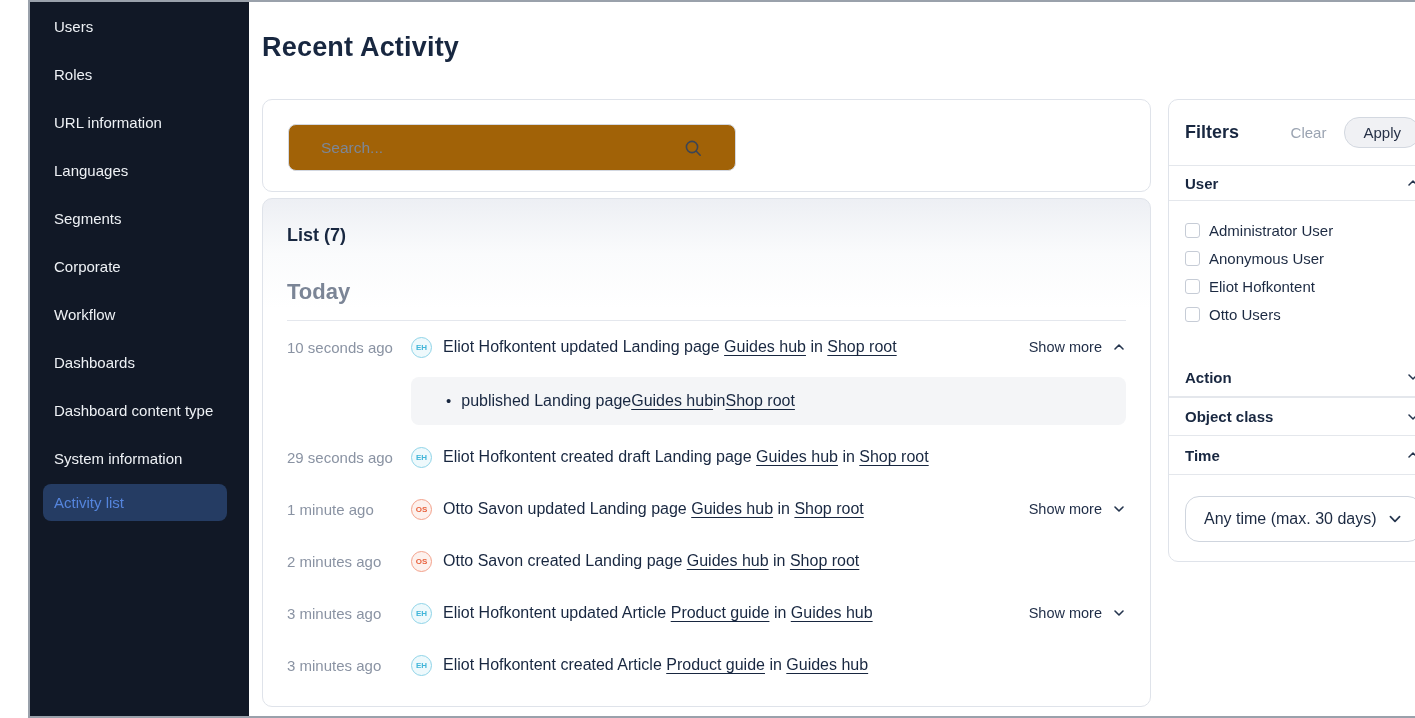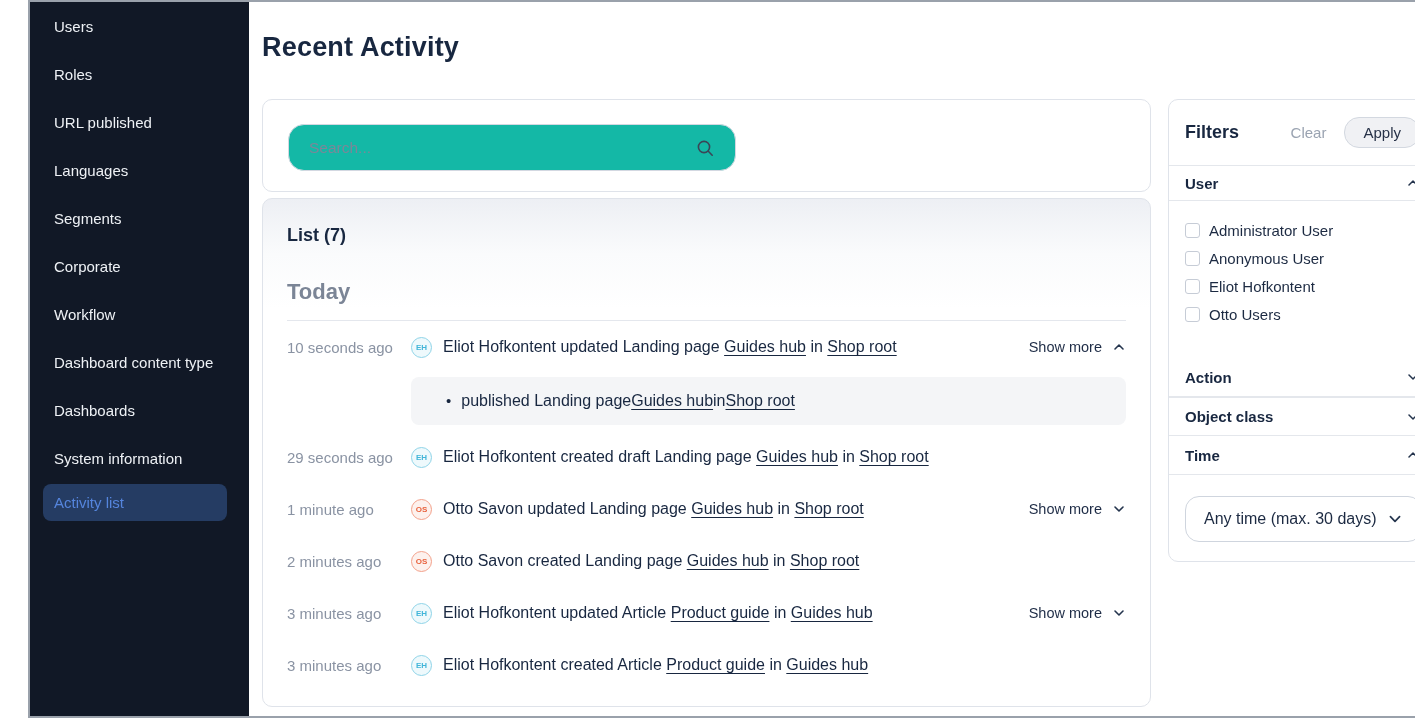--- a/index.html
+++ b/index.html
@@ -56,22 +56,22 @@
   .list-card {
     left: 232px; top: 196px; width: 889px; height: 509px;
     background: linear-gradient(180deg, #edeff4 0%, #fafbfc 55px, #ffffff 110px);
     padding: 0 24px;
   }
   .filters-card { left: 1138px; top: 97px; width: 269px; height: 463px; }
 
   
   .search-box {
     position: absolute; left: 25px; top: 24px; width: 448px; height: 47px;
-    border: 1px solid #d3d8e1; border-radius: 16px; background: #14b8a6;
-    display: flex; align-items: center; padding: 0 20px;
+    border: 1px solid #d3d8e1; border-radius: 8px; background: #a16207;
+    display: flex; align-items: center; padding: 0 32px;
   }
   .search-box input {
     flex: 1; border: none; outline: none; font-size: 15.5px;
     font-family: inherit; color: var(--text-dark); background: transparent;
   }
   .search-box input::placeholder { color: #7c8798; }
   .search-icon { display: flex; align-items: center; color: #3b4556; }
 
   
   .list-title {
@@ -148,27 +148,27 @@
   .time-select-label { flex: 1; font-size: 16px; color: #1c2a42; }
 </style>
 </head>
 <body>
 
 <div class="screen">
 
   <nav class="sidebar">
     <div class="side-item">Users</div>
     <div class="side-item">Roles</div>
-    <div class="side-item">URL published</div>
+    <div class="side-item">URL information</div>
     <div class="side-item">Languages</div>
     <div class="side-item">Segments</div>
     <div class="side-item">Corporate</div>
     <div class="side-item">Workflow</div>
+    <div class="side-item">Dashboards</div>
     <div class="side-item">Dashboard content type</div>
-    <div class="side-item">Dashboards</div>
     <div class="side-item">System information</div>
     <div class="side-item active">Activity list</div>
   </nav>
 
   <h1 class="page-title">Recent Activity</h1>
 
   <section class="card search-card">
     <div class="search-box">
       <input type="text" placeholder="Search..." style="">
       <span class="search-icon">

